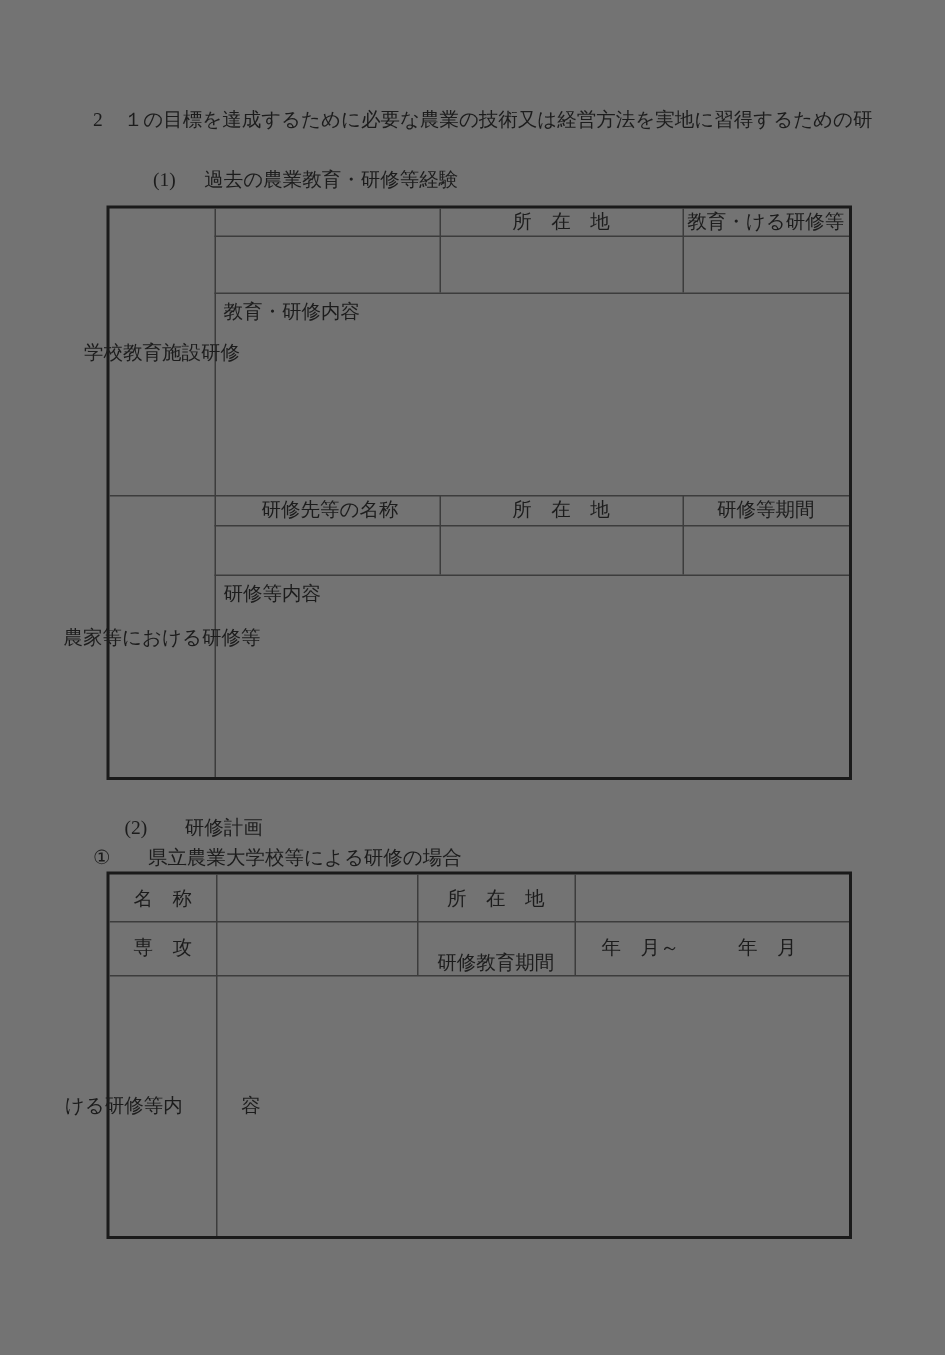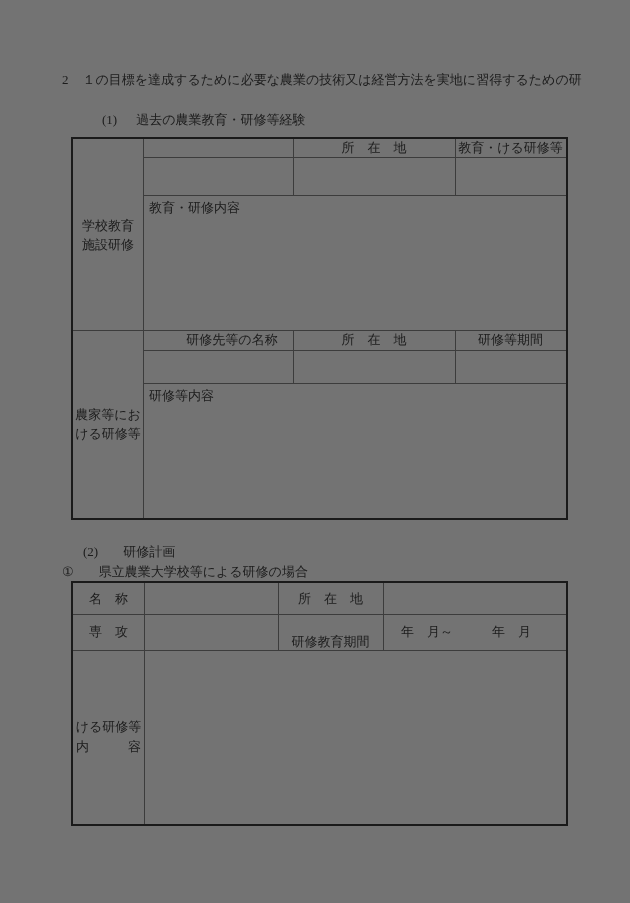--- a/index.html
+++ b/index.html
@@ -13,21 +13,21 @@
   .txtline { position:absolute; white-space:pre; line-height:16px; }
   .num-gap1 { display:inline-block; margin-left:14px; }
   .num-gap2 { display:inline-block; margin-left:19px; }
   .num-gap3 { display:inline-block; margin-left:25px; }
   .tbl { position:absolute; border:2px solid #1a1a1a; background:transparent; }
   .vline { position:absolute; width:1px; background:#3c3c3c; }
   .hline { position:absolute; height:1px; background:#3c3c3c; }
   .cell { position:absolute; display:flex; align-items:center; justify-content:center; white-space:pre; }
   .cell-label-top { position:absolute; white-space:pre; }
   .side-label {
-    position:absolute; display:flex; flex-direction:column;
+    position:absolute; display:flex; flex-direction:row;
     align-items:center; justify-content:center;
     text-align:center; line-height:19px; white-space:pre;
   }
   .side-label-wide { line-height:20px; }
   .empty-cell { position:absolute; }
 </style>
 </head>
 <body>
 
 <div class="page">
@@ -51,21 +51,21 @@
     <div class="side-label" style="left:0; top:0; width:70px; height:191px;"><span>学校教育</span><span>施設研修</span></div>
     <div class="cell" style="left:220px; top:0; width:162px; height:18px;">所　在　地</div>
     <div class="cell" style="left:382px; top:0; width:111px; height:18px;">教育・ける研修等</div>
     <div class="empty-cell" style="left:70px; top:18px; width:150px; height:38px;"></div>
     <div class="empty-cell" style="left:220px; top:18px; width:162px; height:38px;"></div>
     <div class="empty-cell" style="left:382px; top:18px; width:111px; height:38px;"></div>
     <div class="cell-label-top" style="left:76px; top:60px;">教育・研修内容</div>
     <div class="empty-cell" style="left:70px; top:76px; width:423px; height:115px;"></div>
 
     <div class="side-label" style="left:0; top:191px; width:70px; height:188px;"><span>農家等にお</span><span>ける研修等</span></div>
-    <div class="cell" style="left:84px; top:191px; width:150px; height:20px;">研修先等の名称</div>
+    <div class="cell" style="left:72px; top:191px; width:150px; height:20px;">研修先等の名称</div>
     <div class="cell" style="left:220px; top:191px; width:162px; height:20px;">所　在　地</div>
     <div class="cell" style="left:382px; top:191px; width:111px; height:20px;">研修等期間</div>
     <div class="empty-cell" style="left:70px; top:211px; width:150px; height:33px;"></div>
     <div class="empty-cell" style="left:220px; top:211px; width:162px; height:33px;"></div>
     <div class="empty-cell" style="left:382px; top:211px; width:111px; height:33px;"></div>
     <div class="cell-label-top" style="left:76px; top:248px;">研修等内容</div>
     <div class="empty-cell" style="left:70px; top:264px; width:423px; height:115px;"></div>
   </div>
 
   <div class="txtline" style="left:83px; top:544px;"><span>(2)</span><span class="num-gap3">研修計画</span></div>

